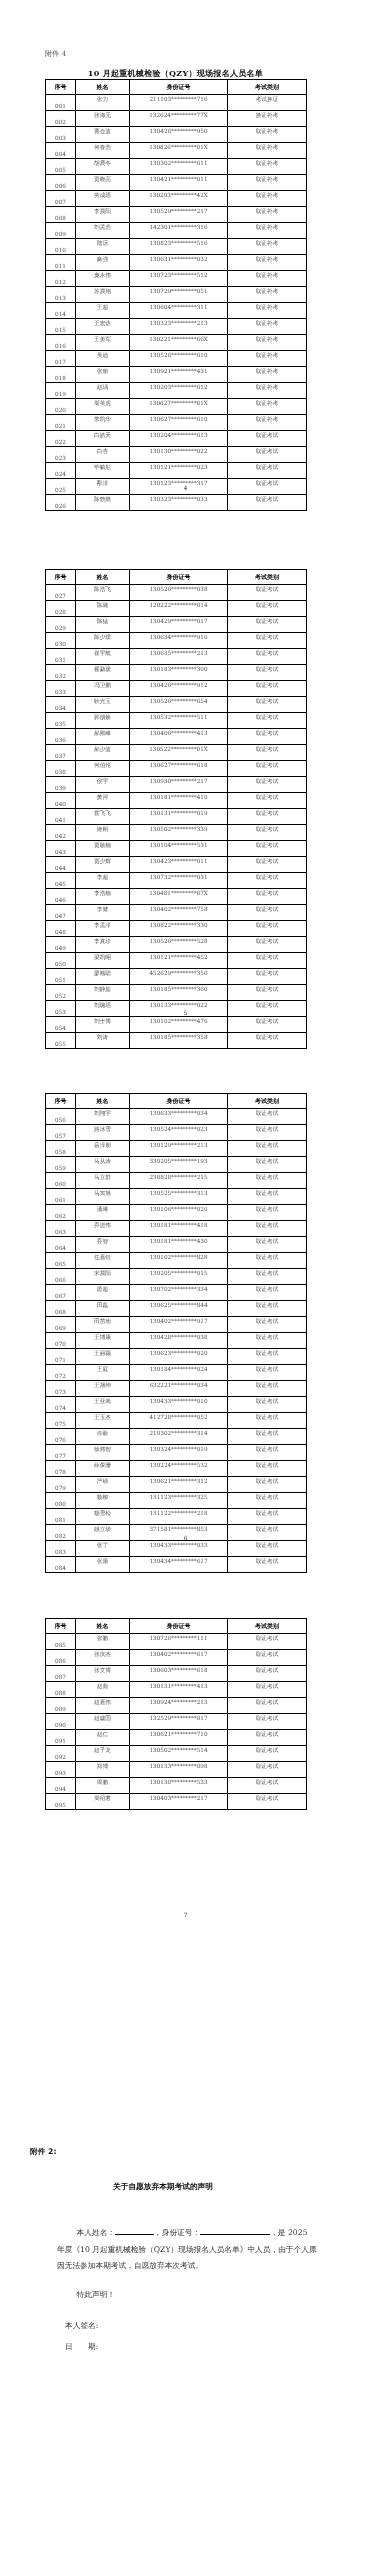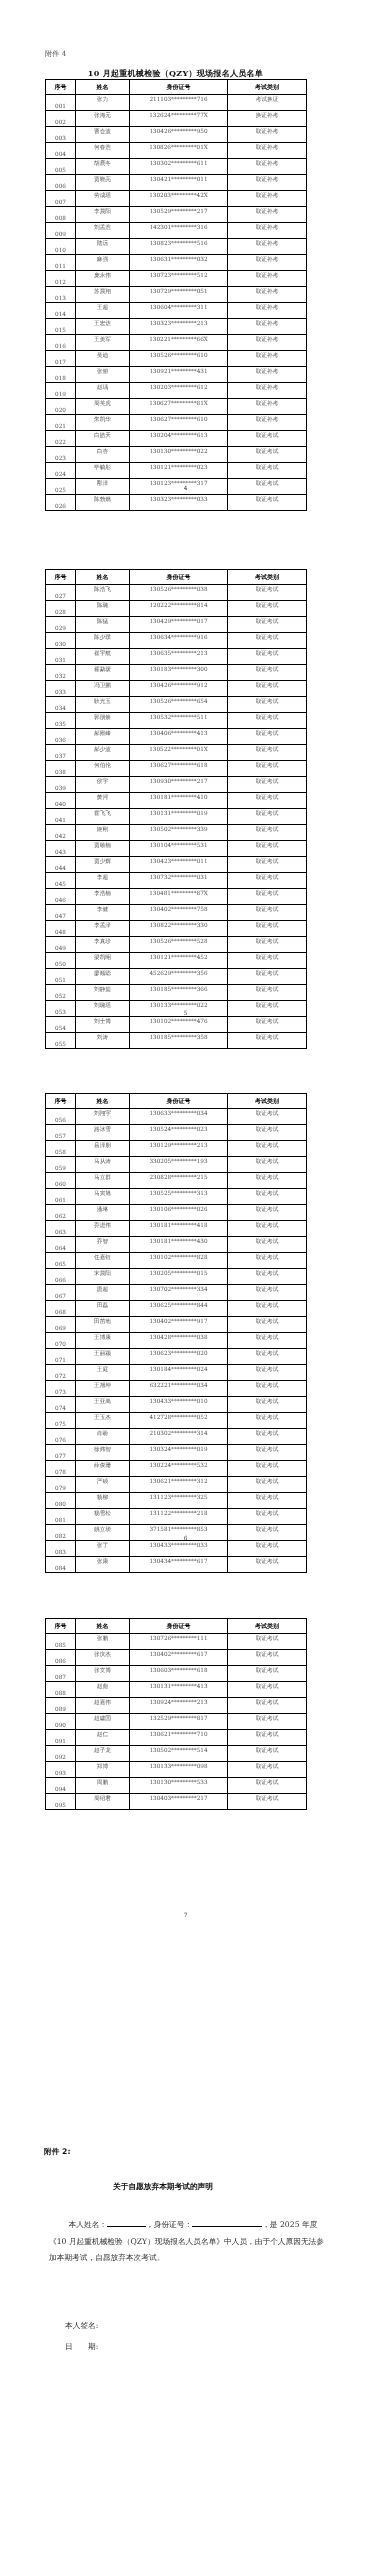--- a/index.html
+++ b/index.html
@@ -26,26 +26,26 @@
     }
     table.roster th {
       font-family: "DejaVu Sans", "Liberation Sans", sans-serif;
       font-weight: bold; color: #000; font-size: 6px; vertical-align: middle;
     }
     table.roster td { color: #555; vertical-align: top; padding-top: 1px; }
     table.roster td.no { vertical-align: bottom; padding-top: 0; padding-bottom: 1px; text-align: center; }
     .page-num {
       left: 0; width: 371px; text-align: center; font-size: 5.7px; color: #333;
     }
-    .decl-attach { left: 44px; font-size: 7.7px; font-weight: bold; color: #111;
+    .decl-attach { left: 30px; font-size: 7.7px; font-weight: bold; color: #111;
       font-family: "DejaVu Sans", "Liberation Sans", sans-serif; }
     .decl-title { left: 0; width: 326px; text-align: center; font-size: 7.7px; font-weight: bold; color: #111;
       font-family: "DejaVu Sans", "Liberation Sans", sans-serif; }
     .decl-body { left: 45px; width: 284px; font-size: 7.7px; line-height: 16.5px; color: #333; }
-    .decl-body p { margin: 4px; }
+    .decl-body p { margin: 12px; }
     .indent { text-indent: 19.6px; }
     .blank { display: inline-block; border-bottom: 0.8px solid #000; height: 8.2px; vertical-align: baseline; }
     .blank-name { width: 39px; }
     .blank-id { width: 70px; }
     .sign-line { left: 65px; font-size: 7.7px; color: #333; text-align: right; }
   </style>
 </head>
 <body>
 
 <div class="abs attach-label" style="top:49px;">附件 4</div>
@@ -701,17 +701,18 @@
 </table>
 <div class="abs page-num" style="top:1912px;">7</div>
 
 <div class="abs decl-attach" style="top:2147px;">附件 2:</div>
 <div class="abs decl-title" style="top:2182px;">关于自愿放弃本期考试的声明</div>
 
 <div class="abs decl-body" style="top:2213px;">
   <p class="indent">
     <span>本人姓名：</span><span class="blank blank-name"></span><span>，身份证号：</span><span class="blank blank-id"></span><span>，是 2025 年度《10 月起重机械检验（QZY）现场报名人员名单》中人员，由于个人原因无法参加本期考试，自愿放弃本次考试。</span>
   </p>
+  <p class="indent">特此声明！</p>
 </div>
 
 <div class="abs sign-line" style="top:2321px;">本人签名:</div>
 <div class="abs sign-line" style="top:2342px;">日　　期:</div>
 
 
 </body></html>

